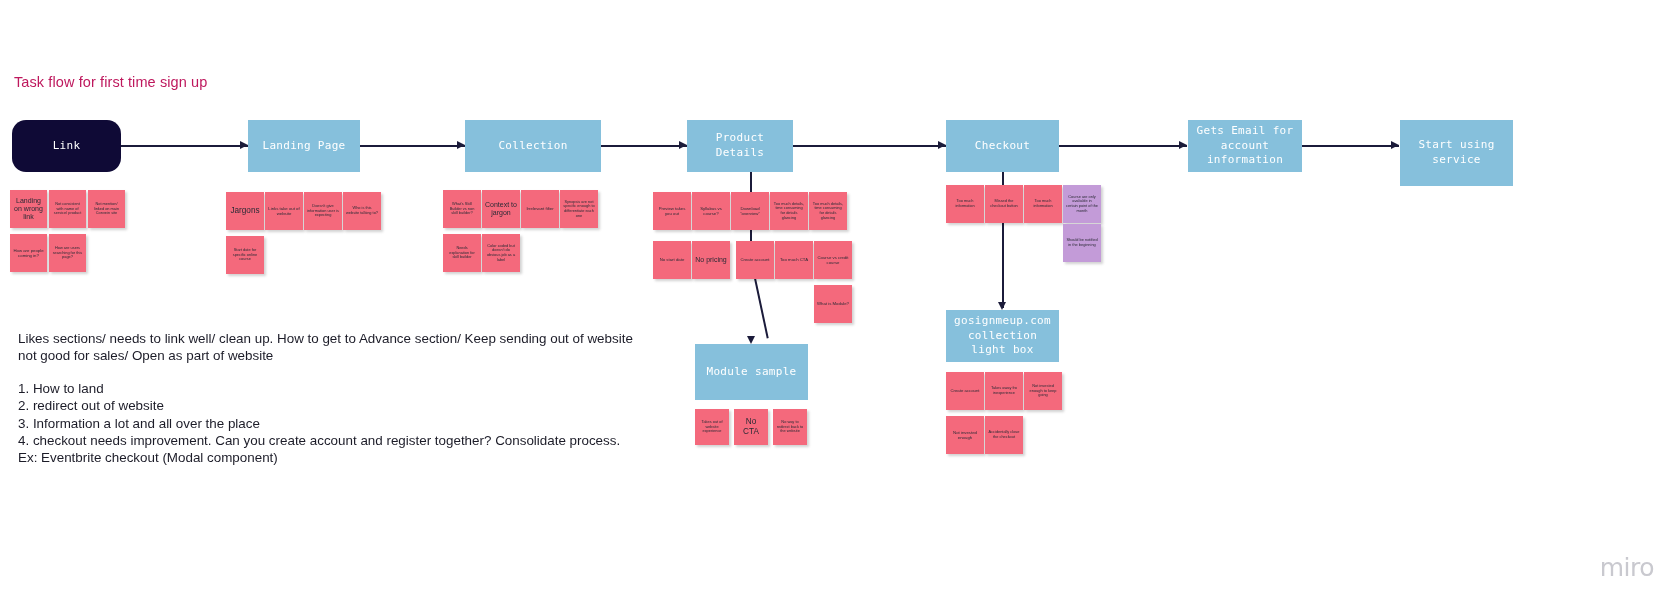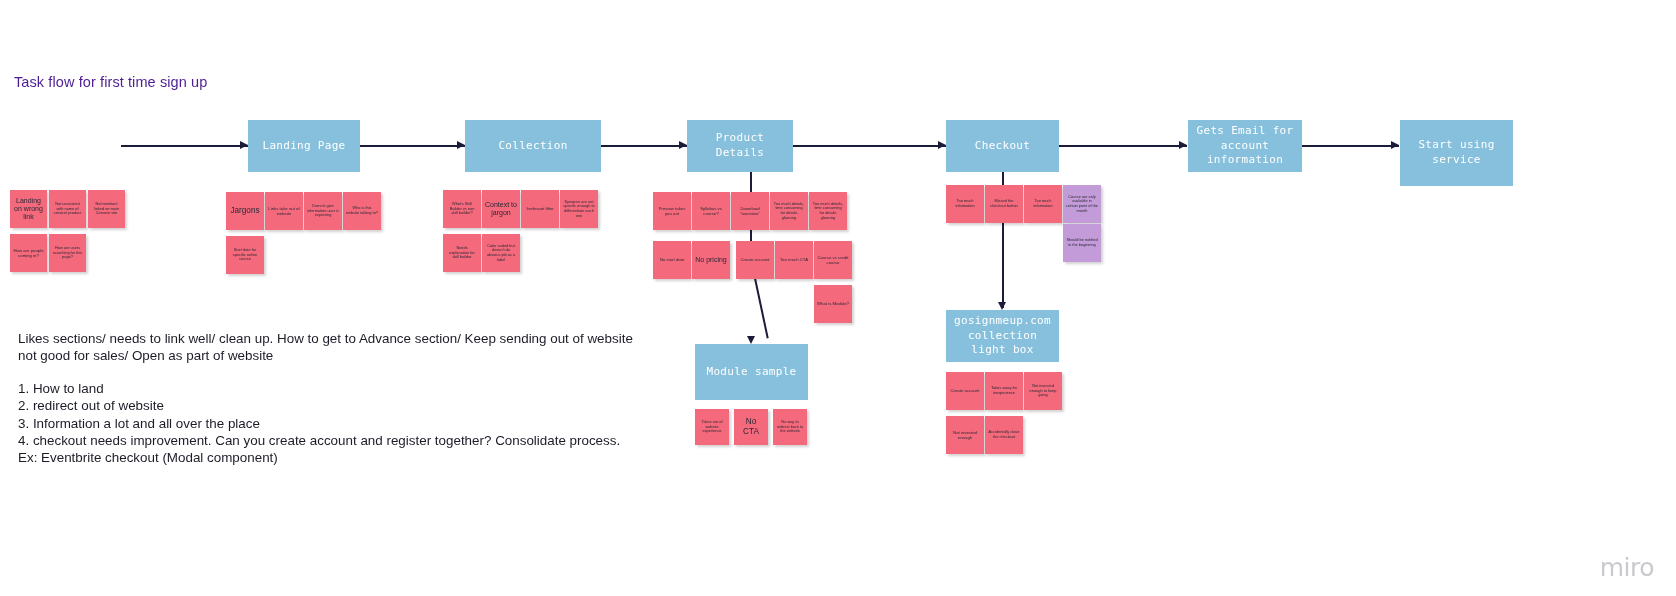--- a/index.html
+++ b/index.html
@@ -10,21 +10,21 @@
     position:relative;
     overflow:hidden;
     color:#1a1a2e;
   }
   #canvas{position:absolute;inset:0;}
 
   .page-title{
     position:absolute;
     left:14px; top:74px;
     font-size:14.5px;
-    color:#4c1d95;
+    color:#be185d;
     letter-spacing:.1px;
     white-space:nowrap;
   }
 
   
   .node{
     position:absolute;
     box-sizing:border-box;
     display:flex;align-items:center;justify-content:center;
     text-align:center;
@@ -122,20 +122,23 @@
   <div class="conn" style="left:1302px;top:145px;width:97px;"></div>
   <div class="arrow-r" style="left:1391px;top:141px;"></div>
 
   <div class="conn-v" style="left:750px;top:170px;height:80px;"></div>
   <div class="diag" style="left:750px;top:250px;width:90px;transform:rotate(78deg);"></div>
   <div class="arrow-d" style="left:747px;top:336px;"></div>
 
   <div class="conn-v" style="left:1002px;top:170px;height:138px;"></div>
   <div class="arrow-d" style="left:998px;top:302px;"></div>
 
+  <div class="node dark" style="left:12px;top:120px;width:109px;height:52px;">
+    <span>Link</span>
+  </div>
 
   <div class="node blue" style="left:248px;top:120px;width:112px;height:52px;">
     <span>Landing Page</span>
   </div>
 
   <div class="node blue" style="left:465px;top:120px;width:136px;height:52px;">
     <span>Collection</span>
   </div>
 
   <div class="node blue" style="left:687px;top:120px;width:106px;height:52px;">

